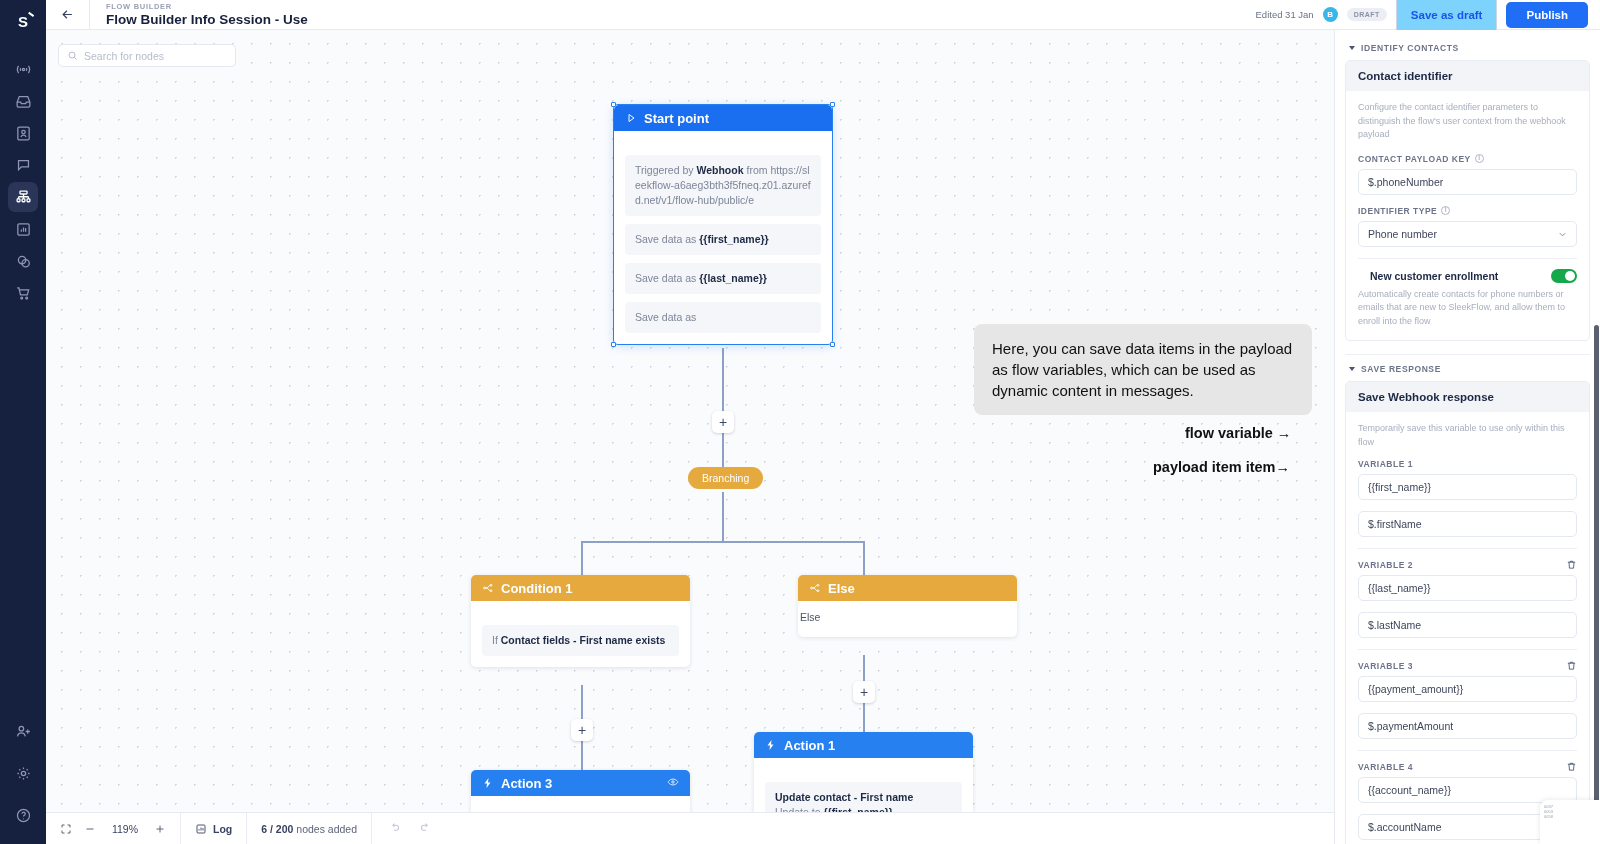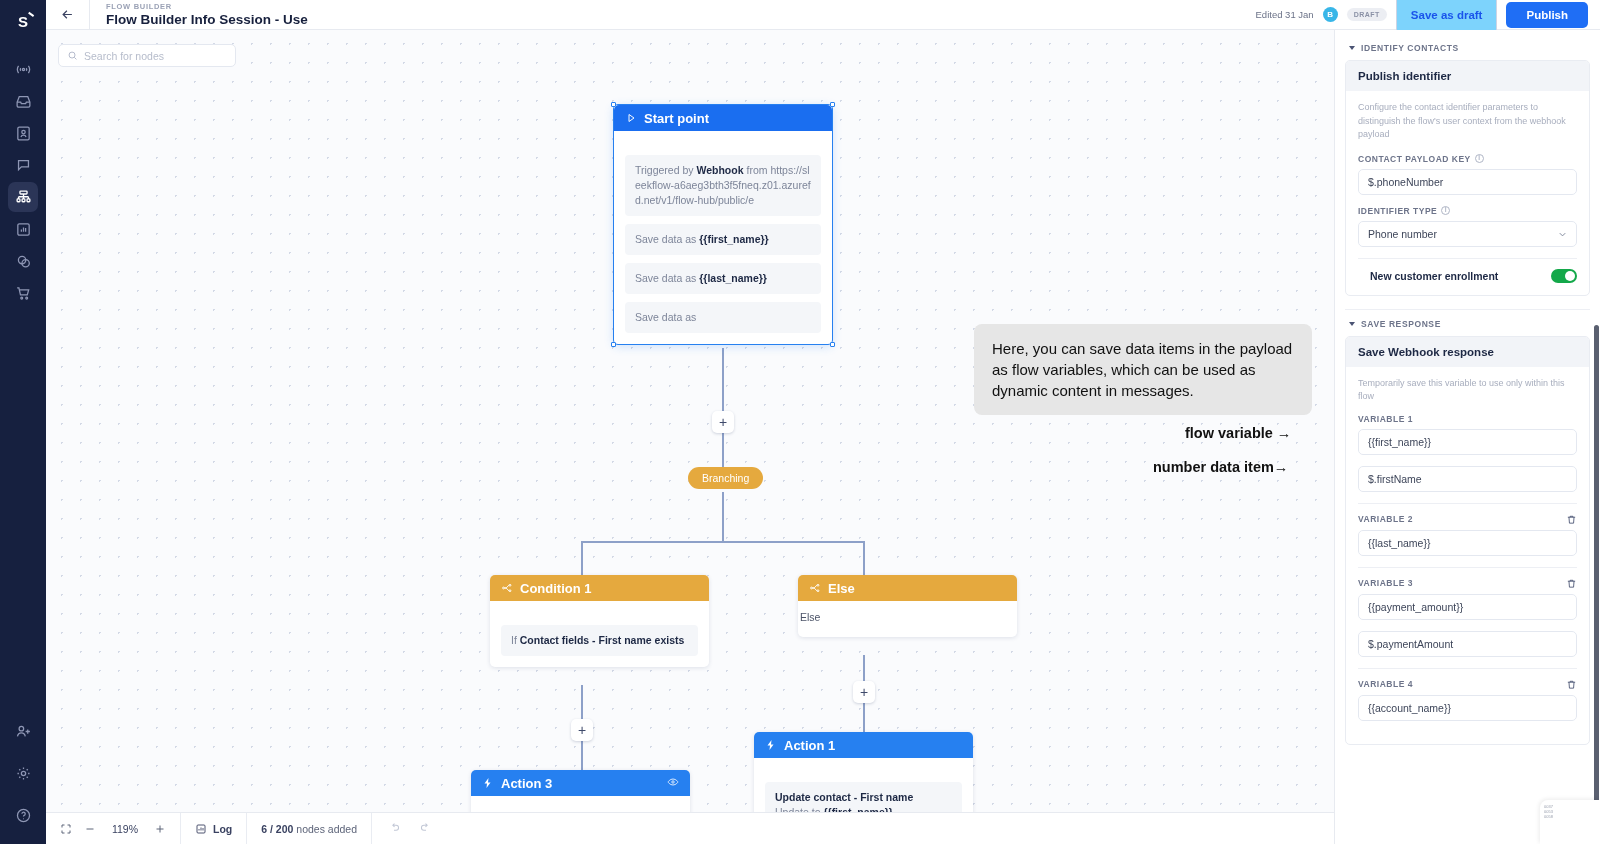--- a/index.html
+++ b/index.html
@@ -86,21 +86,21 @@
   .chip b { color: #1d2844; font-weight: bold; }
   .chip .dark { color: #1d2844; font-weight: bold; }
   .plainline { font-size: 10.5px; color: #4c5468; padding: 10px 2px 14px; }
 
   #start-node { left: 567px; top: 74px; width: 220px;
     border: 1px solid #2680f0; box-shadow: 0 2px 10px rgba(38,128,240,.2); }
   #start-node .node-head { background: #1a6ef0; }
   .node-corner { position: absolute; width: 5px; height: 5px; background: #fff;
     border: 1px solid #2680f0; border-radius: 1px; }
 
-  #cond-node { left: 444px; top: 545px; width: 219px; }
+  #cond-node { left: 425px; top: 545px; width: 219px; }
   #else-node  { left: 708px; top: 545px; width: 219px; margin-left: 44px; }
   #action1-node { left: 708px; top: 702px; width: 219px; }
   #action3-node { left: 425px; top: 740px; width: 219px; }
 
   .eye-icon { margin-left: auto; opacity: .9; cursor: pointer; }
 
   .branch-pill {
     position: absolute; left: 642px; top: 437px; background: #e5a93e; color: #fff;
     font-size: 10.5px; padding: 5px 14px; border-radius: 12px; cursor: pointer;
   }
@@ -400,21 +400,21 @@
             </svg>
         </span>
       </div>
       <div class="node-body">
         <div class="chip" style="height:18px;"></div>
       </div>
     </div>
 
     <div class="callout">Here, you can  save data items in the payload as flow variables, which can be used as dynamic content in messages.</div>
     <div class="anno" id="anno-flow">flow variable →</div>
-    <div class="anno" id="anno-payload">number data item→</div>
+    <div class="anno" id="anno-payload">payload item item→</div>
   </div>
 
   <div class="toolbar">
     <div class="tb-group">
       <span class="tb-btn">
         <svg viewBox="0 0 24 24" fill="none" stroke="currentColor" stroke-width="2">
             <path d="M4 9V4h5M20 9V4h-5M4 15v5h5M20 15v5h-5"></path>
           </svg>
       </span>
       <span class="tb-btn">
@@ -459,21 +459,21 @@
 
   <div class="panel">
     <div class="panel-inner">
 
       <div class="section-label">
         <span class="caret"></span>
         <span>IDENTIFY CONTACTS</span>
       </div>
 
       <div class="card">
-        <div class="card-head">Publish identifier</div>
+        <div class="card-head">Contact identifier</div>
         <div class="card-body">
           <div class="help-text">Configure the contact identifier parameters to distinguish the flow's user context from the webhook payload</div>
 
           <div class="field-label">
             <span>CONTACT PAYLOAD KEY</span>
             <span class="info-dot">i</span>
           </div>
           <div class="input">$.phoneNumber</div>
 
           <div class="field-label">
@@ -488,20 +488,21 @@
           </div>
 
           <div class="divider"></div>
 
           <div class="toggle-row">
             <span class="toggle-title">New customer enrollment</span>
             <span class="toggle">
                 <span class="knob"></span>
               </span>
           </div>
+          <div class="toggle-desc">Automatically create contacts for phone numbers or emails that are new to SleekFlow, and allow them to enroll into the flow</div>
         </div>
       </div>
 
       <div class="divider" style="margin:13px 0 9px;"></div>
 
       <div class="section-label">
         <span class="caret"></span>
         <span>SAVE RESPONSE</span>
       </div>
 
@@ -523,20 +524,21 @@
           <div>
             <div class="var-label-row">
               <span class="var-label">VARIABLE 2</span>
               <span class="trash">
                 <svg viewBox="0 0 24 24" fill="none" stroke="currentColor" stroke-width="1.8">
                     <path d="M4 7h16M9 7V5h6v2M6.5 7l1 13h9l1-13"></path>
                   </svg>
               </span>
             </div>
             <div class="input">{{last_name}}</div>
+            <div class="input">$.lastName</div>
           </div>
 
           <div class="var-sep"></div>
 
           <div>
             <div class="var-label-row">
               <span class="var-label">VARIABLE 3</span>
               <span class="trash">
                 <svg viewBox="0 0 24 24" fill="none" stroke="currentColor" stroke-width="1.8">
                     <path d="M4 7h16M9 7V5h6v2M6.5 7l1 13h9l1-13"></path>
@@ -552,20 +554,21 @@
           <div>
             <div class="var-label-row">
               <span class="var-label">VARIABLE 4</span>
               <span class="trash">
                 <svg viewBox="0 0 24 24" fill="none" stroke="currentColor" stroke-width="1.8">
                     <path d="M4 7h16M9 7V5h6v2M6.5 7l1 13h9l1-13"></path>
                   </svg>
               </span>
             </div>
             <div class="input">{{account_name}}</div>
+            <div class="input">$.accountName</div>
           </div>
 
         </div>
       </div>
     </div>
     <div class="panel-scrollbar"></div>
   </div>
 
   <div class="corner-artifact">0037<br>0053<br>0058</div>
 

